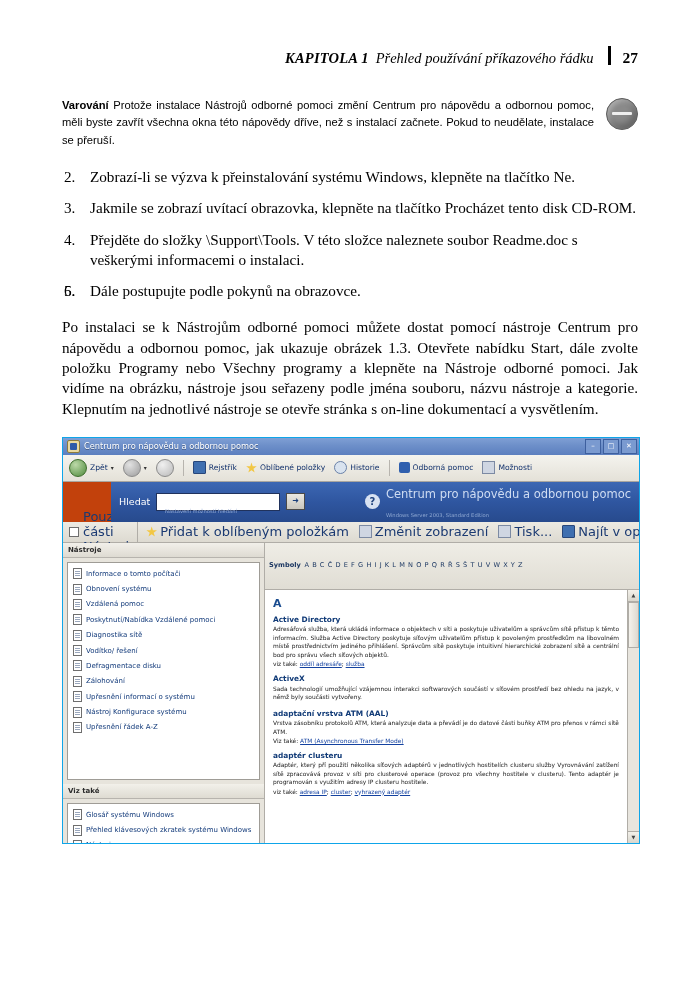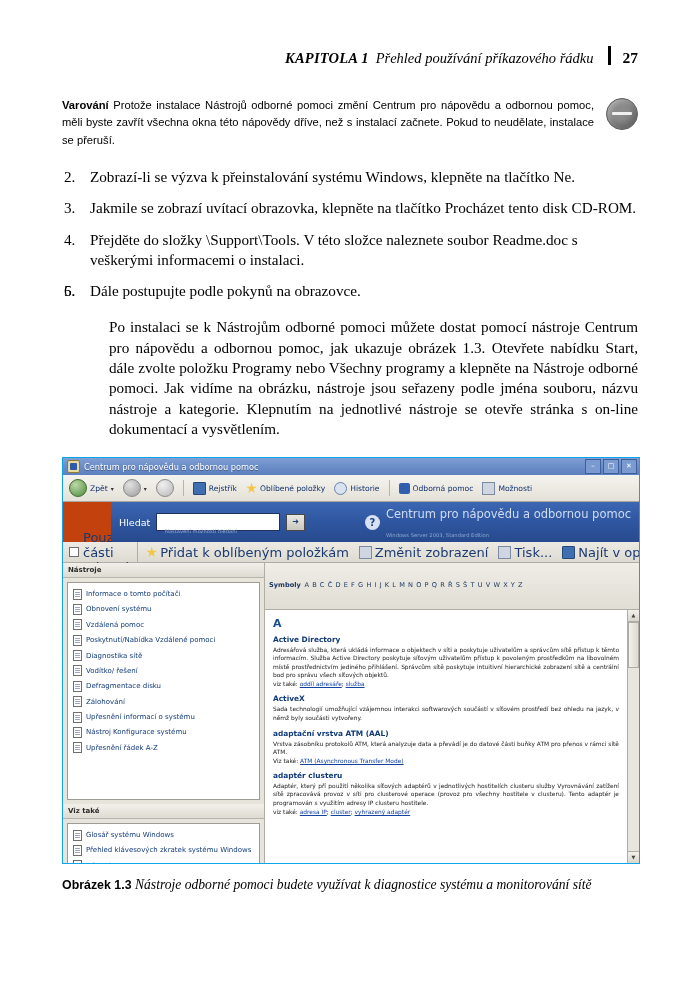--- a/index.html
+++ b/index.html
@@ -116,21 +116,20 @@
     font-size: 15.2px;
   }
 
   
   .body-par {
     margin-top: 16px;
     font-size: 15.2px;
     line-height: 1.34;
     text-align: justify;
     hyphens: none;
-    margin-left: 47px;
   }
 
   
   .figure {
     margin-top: 18px;
     width: 576px;
     border: 1px solid #0ea5e9;
     background: #c2410c;
     font-family: "DejaVu Sans", sans-serif;
     overflow: hidden;
@@ -575,18 +574,14 @@
               <div class="sb-btn">▲</div>
               <div class="sb-thumb"></div>
             </div>
             <div class="sb-btn bot">▼</div>
           </div>
         </div>
       </div>
     </div>
   </div>
 
-  <div class="caption">
-    <span class="cap-label">Obrázek 1.3</span>
-    <span class="cap-text">Nástroje odborné pomoci budete využívat k diagnostice systému a monitorování sítě</span>
-  </div>
 
 </div>
 
 </body></html>

